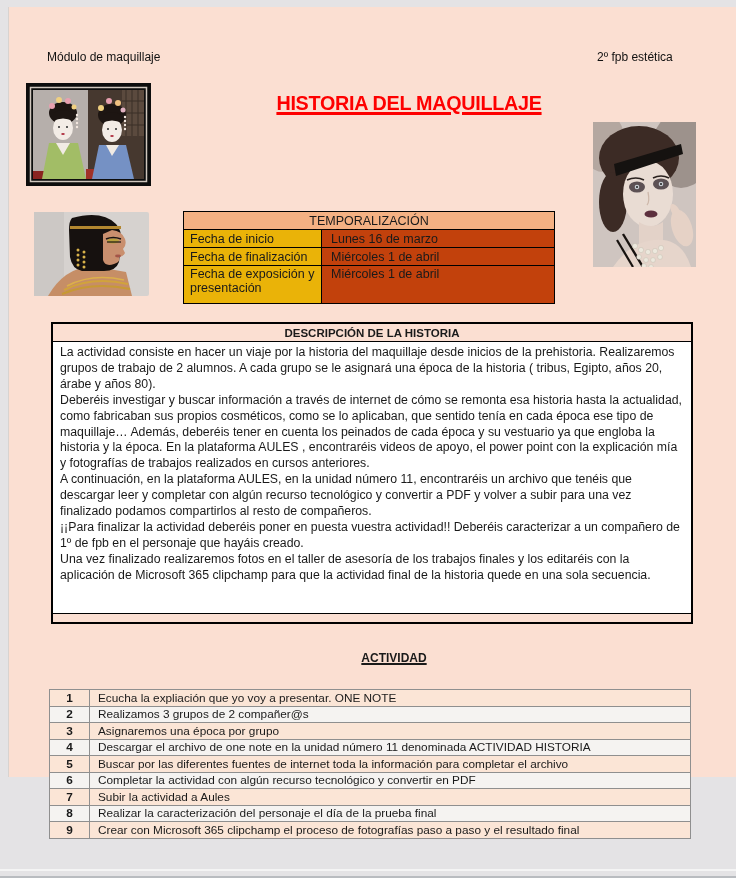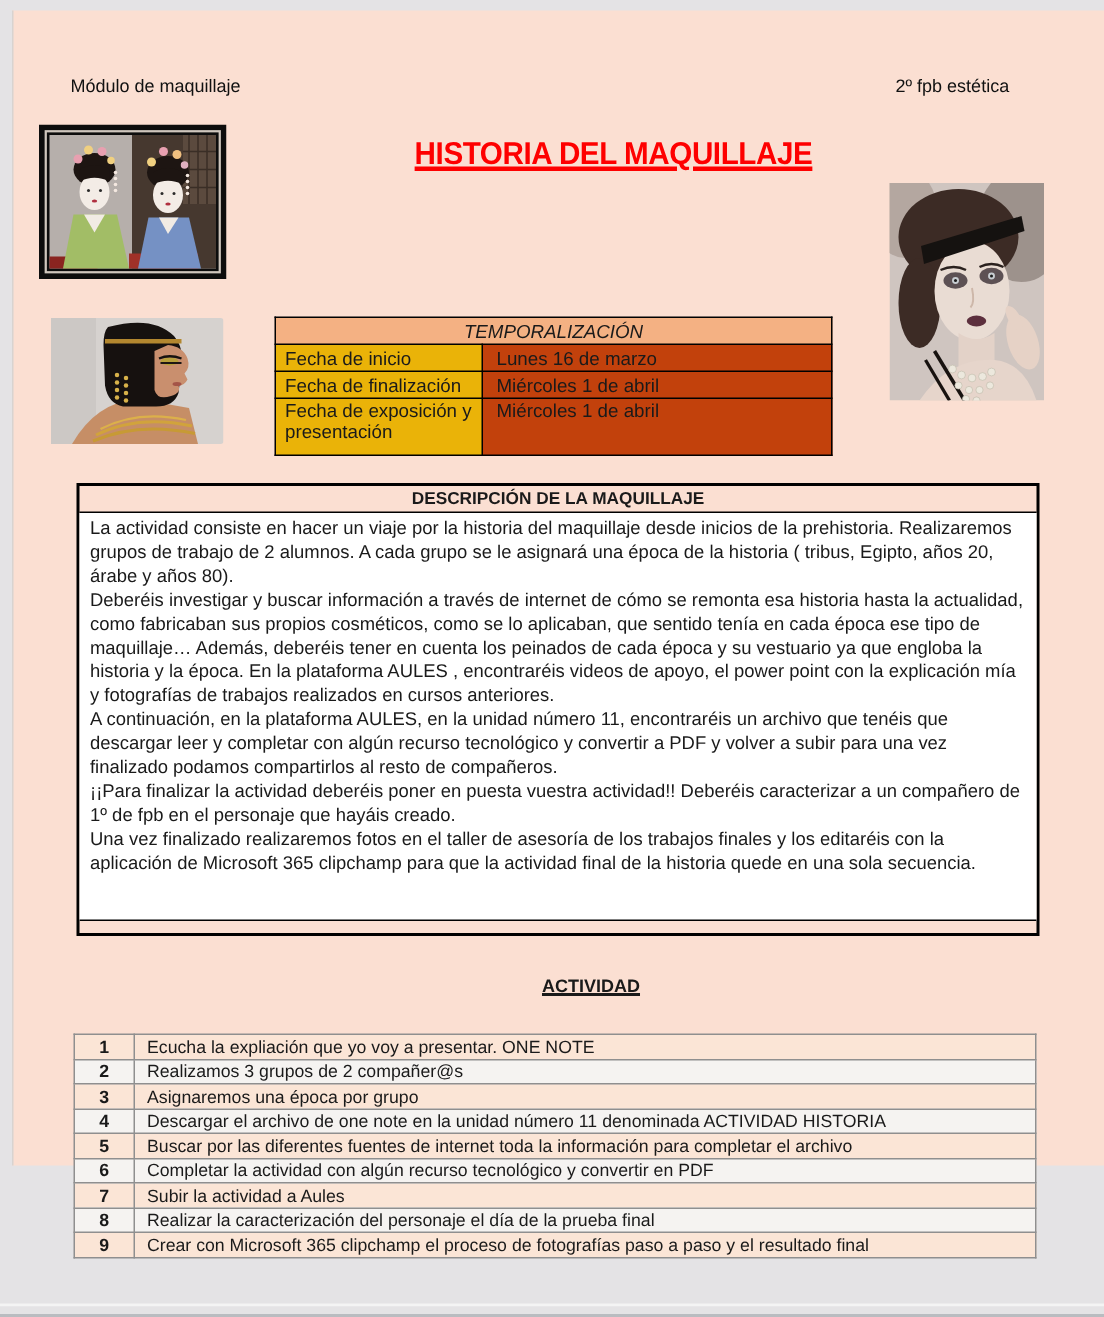--- a/index.html
+++ b/index.html
@@ -35,21 +35,21 @@
   .bullets .dot { width:30px; text-align:center; }
   .bullets .dot::before { content:"•"; font-size:13px; }
 
   
   .temp-table {
     left:174px; top:204px; width:372px;
     border-collapse:collapse; font-size:12.5px;
   }
   .temp-table th, .temp-table td { border:1px solid #000; padding:0 6px; }
   .temp-table th {
-    background:#f4b183; font-weight:normal; text-align:center; height:18px;font-style:italic;
+    background:#f4b183; font-weight:normal; text-align:center; height:18px;
   }
   .temp-table td.lbl { background:#eab308; width:138px; height:18px;margin-left:48px; }
   .temp-table td.val { background:#c2410c; padding-left:9px; }
   .temp-table tr.tall td { height:38px; vertical-align:top; padding-top:1px; }
 
   
   .desc-box {
     left:42px; top:315px; width:642px; height:302px;
     background:#fbdfd2; border:2px solid #000;
   }
@@ -234,21 +234,21 @@
       <td class="val">Miércoles 1 de abril</td>
     </tr>
     <tr class="tall">
       <td class="lbl">Fecha de exposición y presentación</td>
       <td class="val">Miércoles 1 de abril</td>
     </tr>
   </tbody>
     </table>
 
   <div class="abs desc-box">
-    <div class="desc-head">DESCRIPCIÓN DE LA MAQUILLAJE</div>
+    <div class="desc-head">DESCRIPCIÓN DE LA HISTORIA</div>
     <div class="desc-body">
       <div>La actividad consiste en hacer un viaje por la historia del maquillaje desde inicios de la prehistoria. Realizaremos grupos de trabajo de 2 alumnos. A cada grupo se le asignará una época de la historia ( tribus, Egipto, años 20, árabe y años 80).</div>
       <div>Deberéis investigar y buscar información a través de internet de cómo se remonta esa historia hasta la actualidad, como fabricaban sus propios cosméticos, como se lo aplicaban, que sentido tenía en cada época ese tipo de maquillaje… Además, deberéis tener en cuenta los peinados de cada época y su vestuario ya que engloba la historia y la época. En la plataforma AULES , encontraréis videos de apoyo, el power point con la explicación mía y fotografías de trabajos realizados en cursos anteriores.</div>
       <div>A continuación, en la plataforma AULES, en la unidad número 11, encontraréis un archivo que tenéis que descargar leer y completar con algún recurso tecnológico y convertir a PDF y volver a subir para una vez finalizado podamos compartirlos al resto de compañeros.</div>
       <div>¡¡Para finalizar la actividad deberéis poner en puesta vuestra actividad!! Deberéis caracterizar a un compañero de 1º de fpb en el personaje que hayáis creado.</div>
       <div>Una vez finalizado realizaremos fotos en el taller de asesoría de los trabajos finales y los editaréis con la aplicación de Microsoft 365 clipchamp para que la actividad final de la historia quede en una sola secuencia.</div>
     </div>
   </div>
 
   <div class="abs act-title-wrap">

